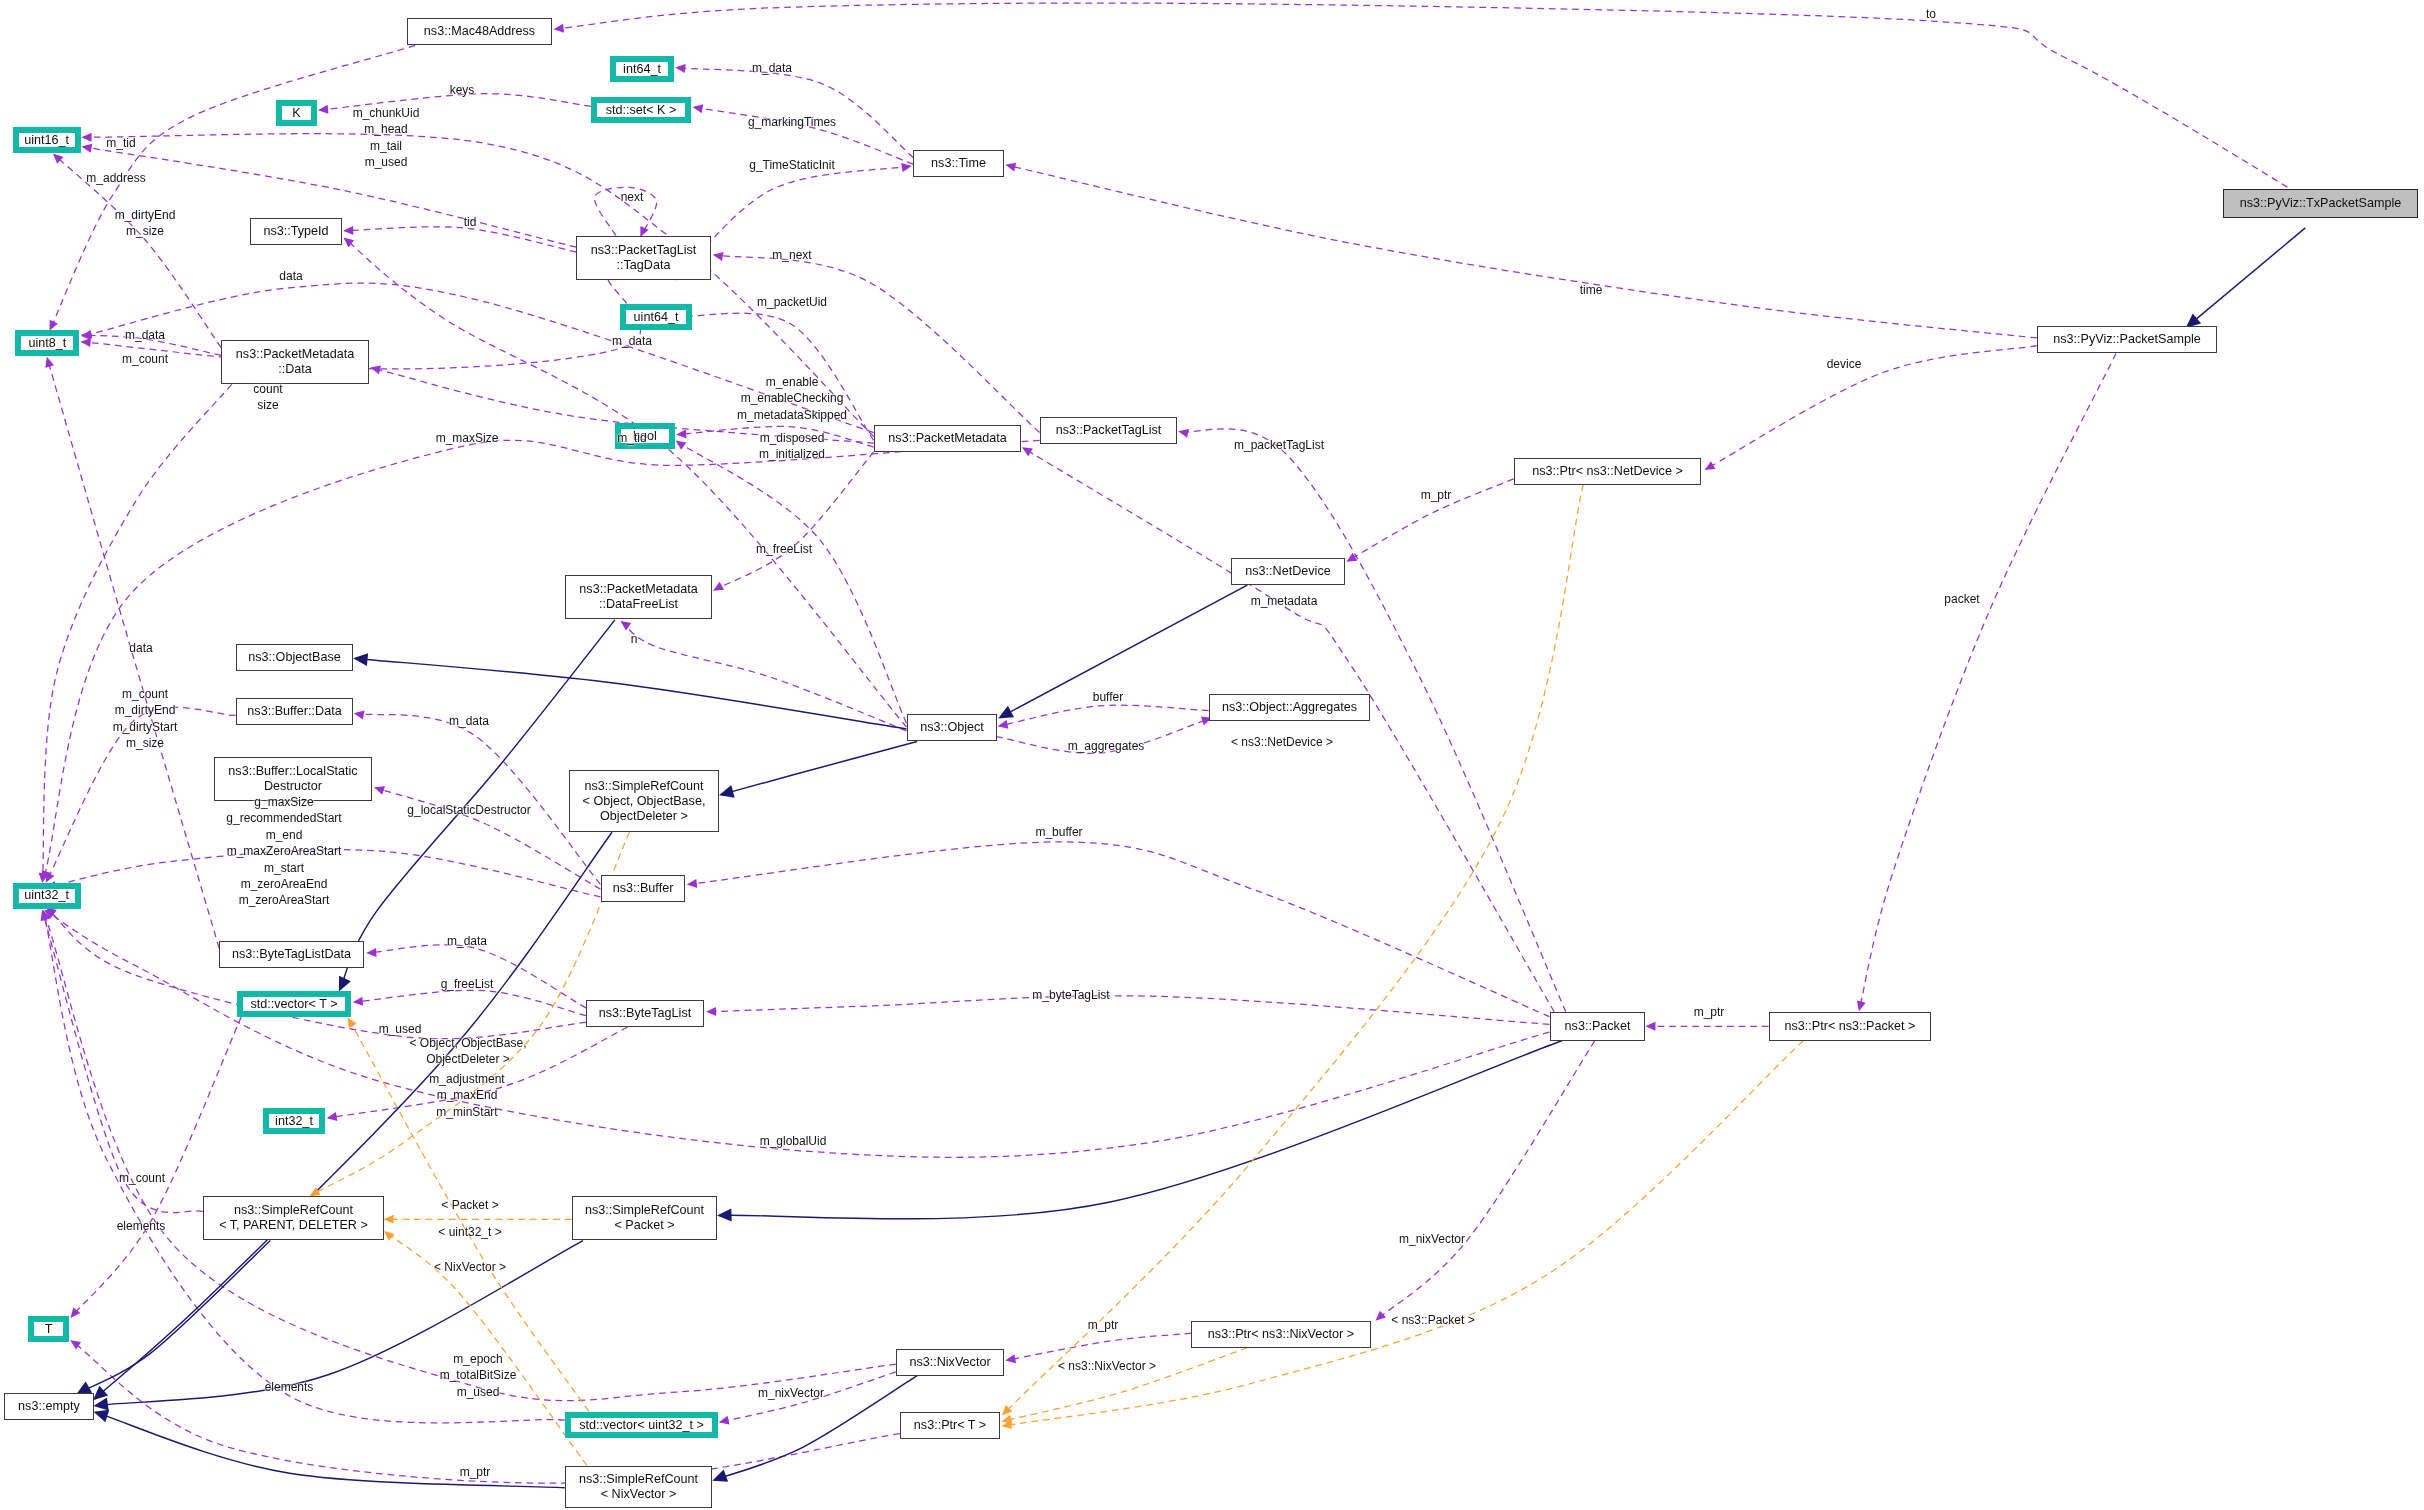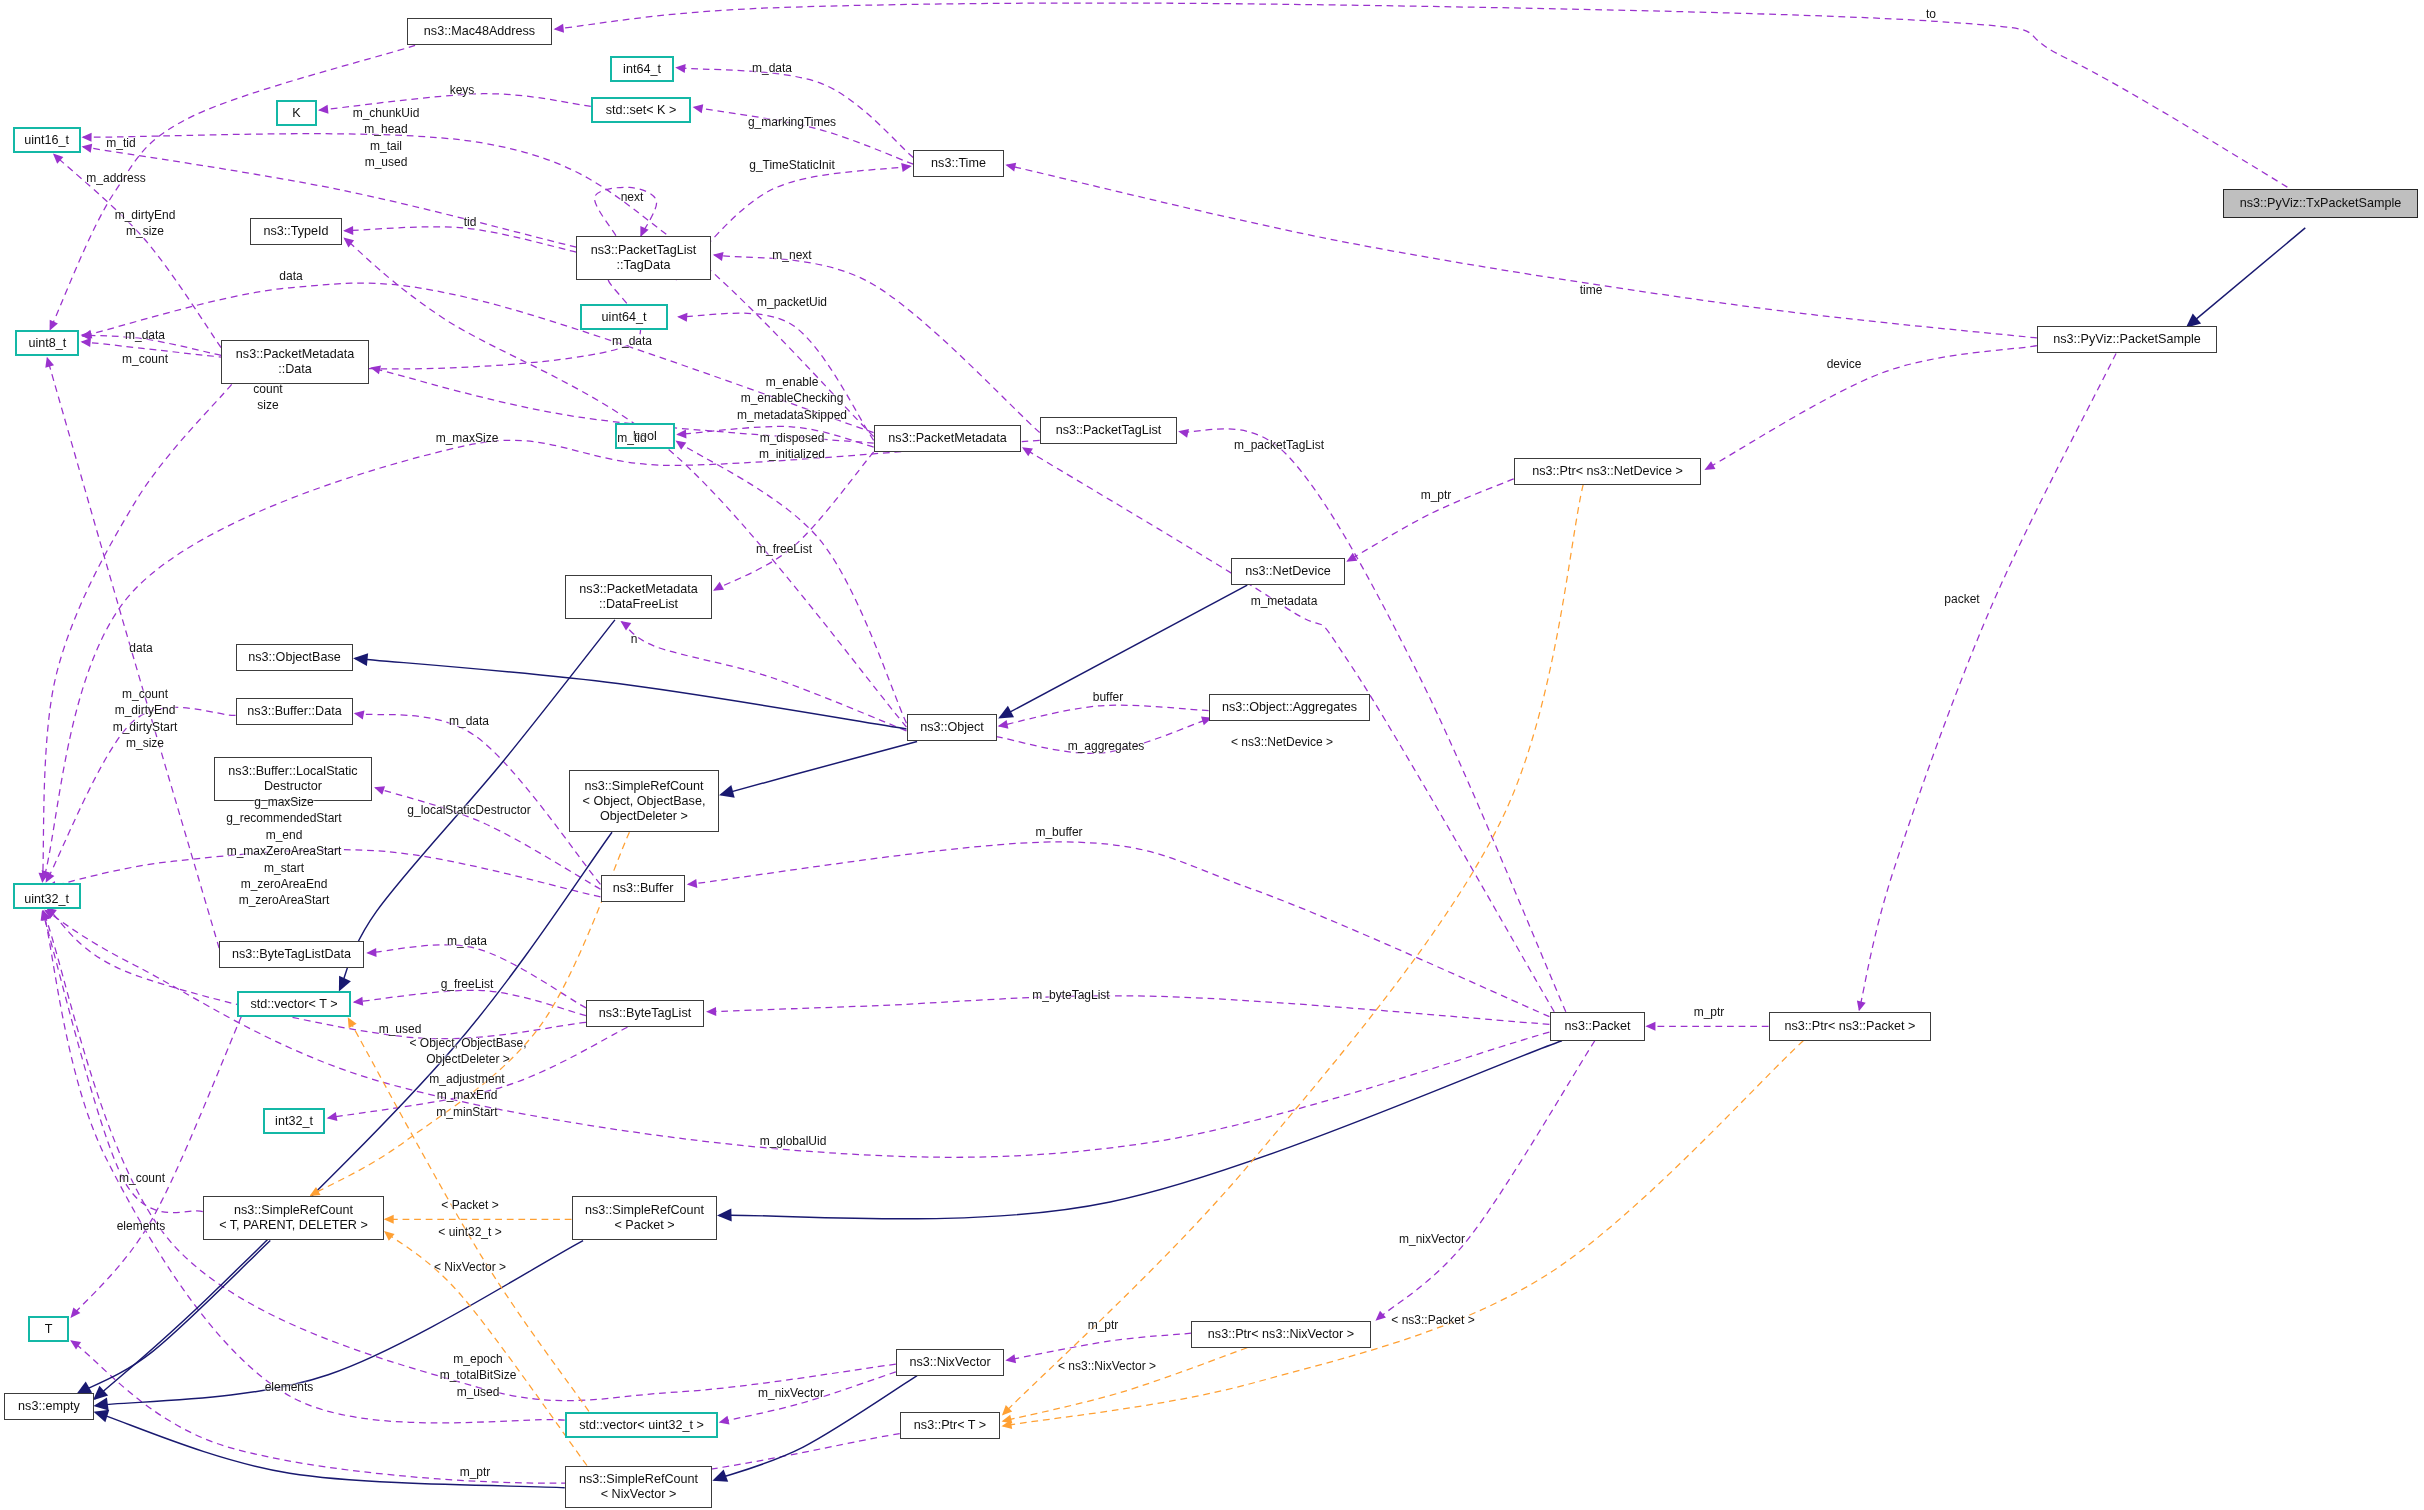--- a/index.html
+++ b/index.html
@@ -3,21 +3,21 @@
 <meta charset="utf-8">
 <style>
   html,body{margin:0;padding:0;background:#fff;}
   #canvas{position:relative;width:2424px;height:1510px;background:#fff;overflow:hidden;
           font-family:"Liberation Sans",sans-serif;}
   #edges{position:absolute;left:0;top:0;z-index:1;}
   .node{position:absolute;background:#fff;border:1.4px solid #3c3c3c;box-sizing:border-box;
         display:flex;flex-direction:column;align-items:center;justify-content:center;
         font:12.6px/15px "Liberation Sans",sans-serif;color:#101010;text-align:center;
         white-space:nowrap;z-index:2;}
-  .node.external{border:2px solid #14b8a6;}
+  .node.external{border:6px solid #14b8a6;}
   .node.highlight{background:#bfbfbf;border:1.9px solid #262626;}
   .edge-label{position:absolute;transform:translateX(-50%);z-index:3;
         font:12px/16.4px "Liberation Sans",sans-serif;color:#141414;text-align:center;white-space:nowrap;
         text-shadow:0 0 1.9px #fff,0 0 1.9px #fff,0 0 2.9px #fff;}
 </style>
 </head>
 <body>
 
 <div id="canvas">
   <svg id="edges" width="2424" height="1510" viewBox="0 0 2511 1564">
@@ -314,21 +314,21 @@
     </div>
     <div class="node external" style="left: 610px; top: 56px; width: 64px; height: 26px;">
       <div>int64_t</div>
     </div>
     <div class="node external" style="left: 276px; top: 100px; width: 41px; height: 26px;">
       <div>K</div>
     </div>
     <div class="node external" style="left: 591px; top: 97px; width: 100px; height: 26px; align-items: center;">
       <div>std::set&lt; K &gt;</div>
     </div>
-    <div class="node external" style="left: 580px; top: 304px; width: 88px; height: 26px;">
+    <div class="node external" style="left: 620px; top: 304px; width: 72px; height: 26px;">
       <div>uint64_t</div>
     </div>
     <div class="node external" style="left: 615px; top: 423px; width: 60px; height: 26px;">
       <div>bool</div>
     </div>
     <div class="node external" style="left: 12.6px; top: 883px; width: 68px; height: 26px; justify-content: flex-end;">
       <div>uint32_t</div>
     </div>
     <div class="node external" style="left: 237px; top: 991px; width: 114px; height: 26px;">
       <div>std::vector&lt; T &gt;</div>

